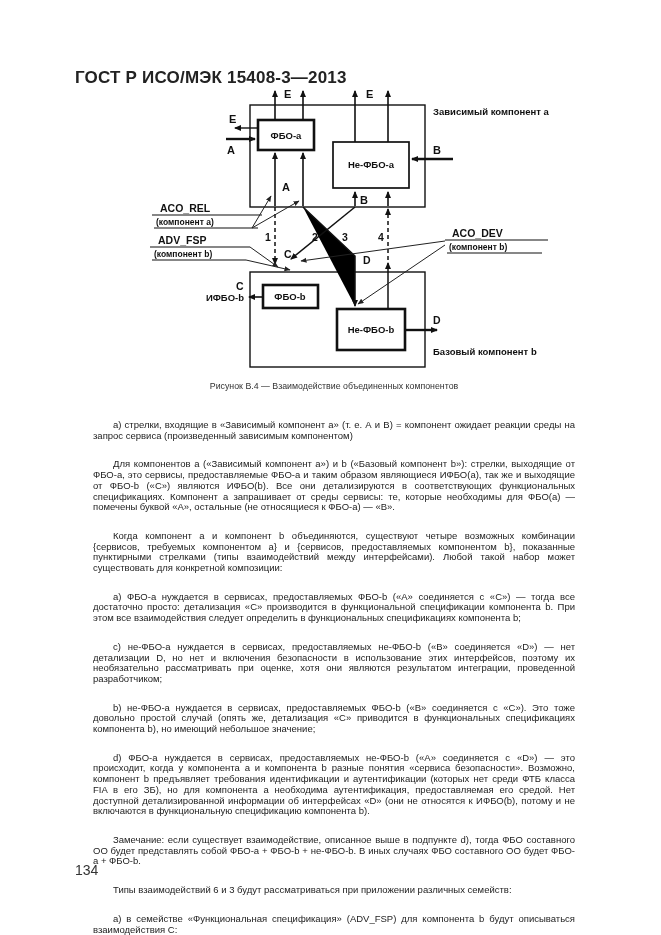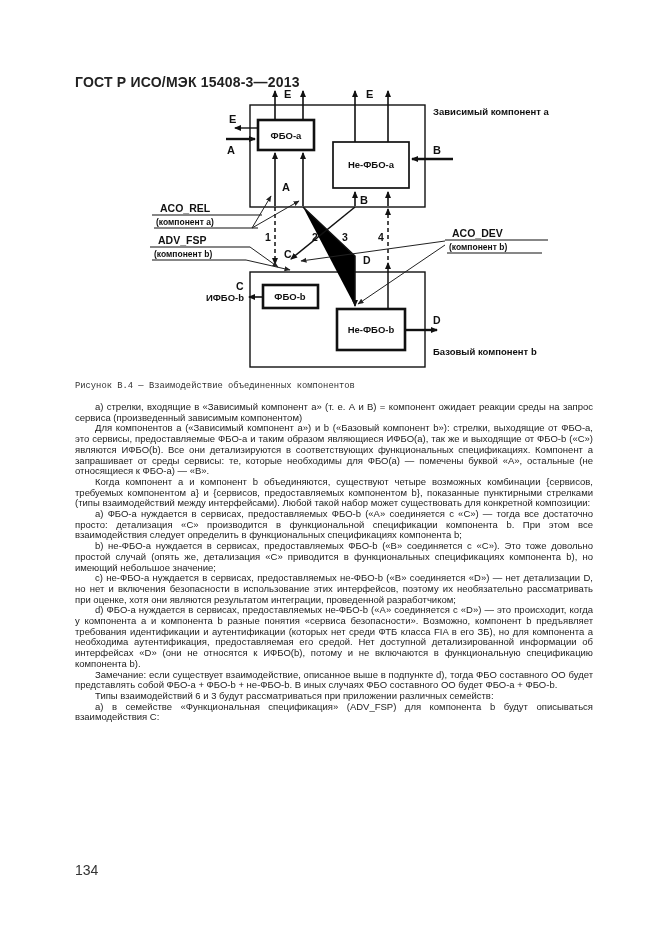--- a/index.html
+++ b/index.html
@@ -2,34 +2,34 @@
 <html><head>
 <meta charset="utf-8">
 <style>
   html,body{margin:0;padding:0;background:#888;}
   .page{
     position:relative;width:661px;height:935px;background:#ffffff;
     font-family:"Liberation Sans",sans-serif;color:#2b2b2b;overflow:hidden;
     margin:0 auto;
   }
   .doc-header{
-    position:absolute;left:75px;top:74px;font-size:14px;font-weight:bold;
+    position:absolute;left:75px;top:68px;font-size:17px;font-weight:bold;
     letter-spacing:.2px;color:#222;
   }
   .figure-svg{position:absolute;left:0;top:78px;}
   .figure-svg text{fill:#111;font-family:"Liberation Sans",sans-serif;font-weight:bold;}
   .fig-caption{
     position:absolute;left:75px;top:381px;width:518px;margin:0;
-    font-size:8.8px;color:#333;font-family:Liberation Mono, monospace;
+    text-align:center;font-size:8.8px;color:#333;
   }
   .body-text{
     position:absolute;left:75px;top:402px;width:518px;
     font-size:9.5px;line-height:10.7px;text-align:justify;color:#222;
   }
-  .body-text p{margin:0;text-indent:20px;}
+  .body-text p{margin:18px;text-indent:20px;}
   .page-number{
     position:absolute;left:75px;top:862px;font-size:14px;color:#333;
   }
 </style>
 </head>
 <body>
 
 <div class="page">
 
   <div class="doc-header">ГОСТ Р ИСО/МЭК 15408-3—2013</div>
@@ -123,22 +123,22 @@
     <path d="M445,167 L358,226" stroke="#222" stroke-width="1" marker-end="url(#arrS)"></path>
   </svg>
 
   <p class="fig-caption">Рисунок В.4 — Взаимодействие объединенных компонентов</p>
 
   <div class="body-text">
     <p>а) стрелки, входящие в «Зависимый компонент а» (т. е. А и В) = компонент ожидает реакции среды на запрос сервиса (произведенный зависимым компонентом)</p>
     <p>Для компонентов а («Зависимый компонент а») и b («Базовый компонент b»): стрелки, выходящие от ФБО-а, это сервисы, предоставляемые ФБО-а и таким образом являющиеся ИФБО(а), так же и выходящие от ФБО-b («С») являются ИФБО(b). Все они детализируются в соответствующих функциональных спецификациях. Компонент а запрашивает от среды сервисы: те, которые необходимы для ФБО(а) — помечены буквой «А», остальные (не относящиеся к ФБО-а) — «В».</p>
     <p>Когда компонент а и компонент b объединяются, существуют четыре возможных комбинации {сервисов, требуемых компонентом а} и {сервисов, предоставляемых компонентом b}, показанные пунктирными стрелками (типы взаимодействий между интерфейсами). Любой такой набор может существовать для конкретной композиции:</p>
     <p>а) ФБО-а нуждается в сервисах, предоставляемых ФБО-b («А» соединяется с «С») — тогда все достаточно просто: детализация «С» производится в функциональной спецификации компонента b. При этом все взаимодействия следует определить в функциональных спецификациях компонента b;</p>
+    <p>с) не-ФБО-а нуждается в сервисах, предоставляемых не-ФБО-b («В» соединяется «D») — нет детализации D, но нет и включения безопасности в использование этих интерфейсов, поэтому их необязательно рассматривать при оценке, хотя они являются результатом интеграции, проведенной разработчиком;</p>
     <p>b) не-ФБО-а нуждается в сервисах, предоставляемых ФБО-b («В» соединяется с «С»). Это тоже довольно простой случай (опять же, детализация «С» приводится в функциональных спецификациях компонента b), но имеющий небольшое значение;</p>
-    <p>с) не-ФБО-а нуждается в сервисах, предоставляемых не-ФБО-b («В» соединяется «D») — нет детализации D, но нет и включения безопасности в использование этих интерфейсов, поэтому их необязательно рассматривать при оценке, хотя они являются результатом интеграции, проведенной разработчиком;</p>
     <p>d) ФБО-а нуждается в сервисах, предоставляемых не-ФБО-b («А» соединяется с «D») — это происходит, когда у компонента а и компонента b разные понятия «сервиса безопасности». Возможно, компонент b предъявляет требования идентификации и аутентификации (которых нет среди ФТБ класса FIA в его ЗБ), но для компонента а необходима аутентификация, предоставляемая его средой. Нет доступной детализированной информации об интерфейсах «D» (они не относятся к ИФБО(b), потому и не включаются в функциональную спецификацию компонента b).</p>
     <p>Замечание: если существует взаимодействие, описанное выше в подпункте d), тогда ФБО составного ОО будет представлять собой ФБО-а + ФБО-b + не-ФБО-b. В иных случаях ФБО составного ОО будет ФБО-а + ФБО-b.</p>
     <p>Типы взаимодействий 6 и 3 будут рассматриваться при приложении различных семейств:</p>
     <p>а) в семействе «Функциональная спецификация» (ADV_FSP) для компонента b будут описываться взаимодействия С:</p>
   </div>
 
   <div class="page-number">134</div>
 
 </div>
 

